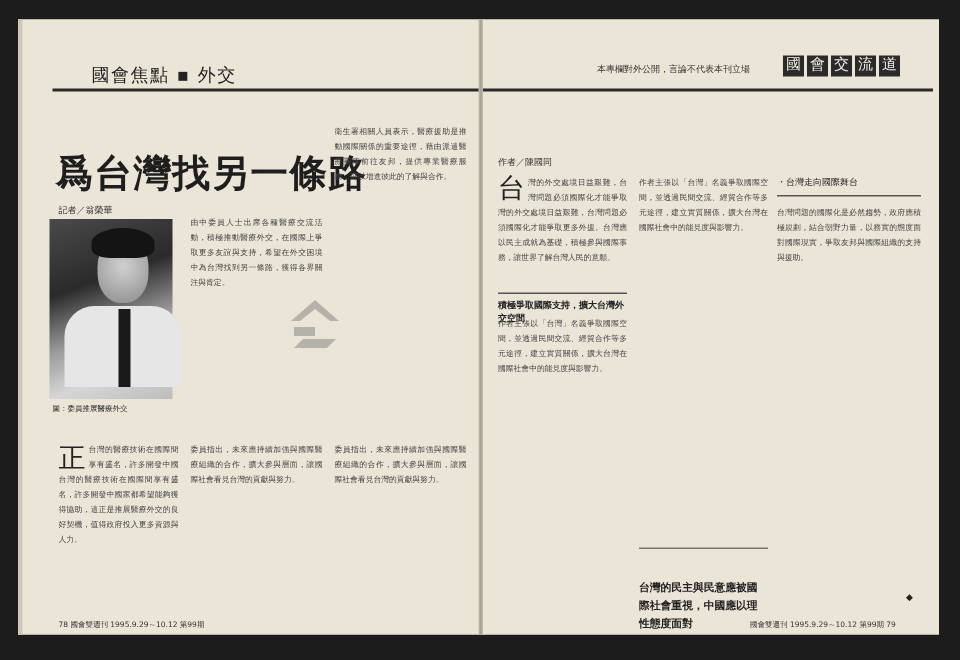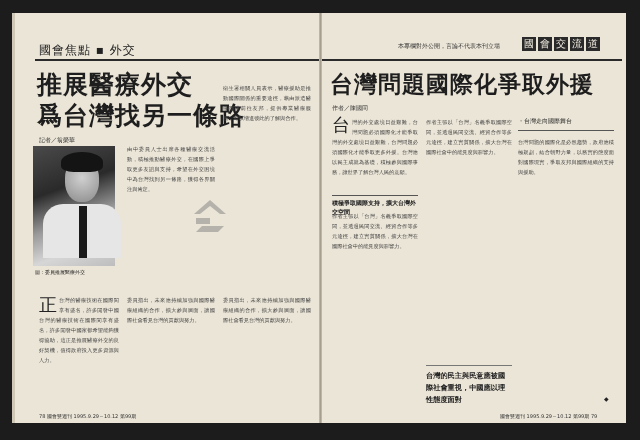--- a/index.html
+++ b/index.html
@@ -2,54 +2,53 @@
 <html><head>
 <meta charset="utf-8">
 <style>
   html,body{margin:0;padding:0;}
   body{width:640px;height:440px;background:#1c1c1c;position:relative;overflow:hidden;font-family:"DejaVu Serif",serif;}
   .spread{position:absolute;left:12px;top:13px;width:614px;height:410px;background:#e8e2d3;}
   .page{position:absolute;top:0;height:410px;background:#ebe5d7;}
   .page.left{left:0;width:308px;border-left:3px solid #cfc8b7;}
   .page.right{left:310px;width:304px;}
   .gutter{position:absolute;left:307px;top:0;width:3px;height:410px;background:linear-gradient(90deg,#c9c1ae,#a69f8f,#c9c1ae);}
-  .section{position:absolute;font-family:"DejaVu Sans",sans-serif;font-size:12px;color:#222;letter-spacing:1px;}
+  .section{position:absolute;font-family:"DejaVu Sans",sans-serif;font-size:12px;color:#222;letter-spacing:1px;margin-left:22px;}
   .rule{position:absolute;height:2px;background:#2a2a2a;}
   .title{position:absolute;font-family:"DejaVu Serif",serif;font-weight:bold;color:#1e1e1e;letter-spacing:1px;}
   .byline{position:absolute;font-size:6px;color:#333;font-family:"DejaVu Sans",sans-serif;}
   .col{position:absolute;font-size:5.2px;line-height:10px;color:#444;overflow:hidden;font-family:"DejaVu Sans",sans-serif;text-align:justify;word-break:break-all;}
   .photo{position:absolute;background:linear-gradient(160deg,#4a4a4a 0%,#2a2a2a 35%,#9a9a9a 60%,#d6d6d6 80%,#bdbdbd 100%);}
   .photo .face{position:absolute;left:32px;top:12px;width:34px;height:44px;border-radius:45%;background:radial-gradient(circle at 50% 45%,#d0d0d0,#8a8a8a);}
   .photo .hair{position:absolute;left:28px;top:6px;width:42px;height:20px;border-radius:50% 50% 30% 30%;background:#141414;}
   .photo .shirt{position:absolute;left:10px;top:58px;width:78px;height:54px;background:#e6e6e6;border-radius:20px 20px 0 0;}
   .photo .tie{position:absolute;left:46px;top:60px;width:8px;height:52px;background:#1a1a1a;}
   .caption{position:absolute;font-size:5px;color:#222;font-family:"DejaVu Sans",sans-serif;}
   .dropcap{position:absolute;font-size:18px;color:#222;font-family:"DejaVu Serif",serif;}
   .subhead{position:absolute;font-size:6px;font-weight:bold;color:#222;font-family:"DejaVu Sans",sans-serif;border-top:1px solid #555;padding-top:3px;}
-  .pullquote{position:absolute;font-size:7.2px;line-height:12px;font-weight:bold;color:#222;font-family:Liberation Serif, serif;border-top:1px solid #777;padding-top:4px;}
+  .pullquote{position:absolute;font-size:7.2px;line-height:12px;font-weight:bold;color:#222;font-family:Liberation Serif, serif;border-top:1px solid #777;padding-top:20px;}
   .footer{position:absolute;font-size:5px;color:#333;font-family:"DejaVu Sans",sans-serif;}
   .tagline{position:absolute;font-size:6px;color:#333;font-family:"DejaVu Sans",sans-serif;}
   .badge{position:absolute;display:flex;gap:2px;}
   .badge span{display:inline-block;width:14px;height:14px;background:#2a2a2a;color:#f0ece0;font-size:10px;line-height:14px;text-align:center;font-family:"DejaVu Sans",sans-serif;}
   .end{position:absolute;font-size:6px;color:#222;}
   .watermark{position:absolute;left:192px;top:196px;width:260px;height:46px;opacity:.55;pointer-events:none;}
   .wm-logo{position:absolute;left:0;top:2px;width:36px;height:36px;}
   .wm-cn{position:absolute;left:44px;top:0;font-size:22px;font-weight:bold;color:#8b8b8b;font-family:"DejaVu Sans",sans-serif;letter-spacing:1px;}
   .wm-en{position:absolute;left:44px;top:28px;font-size:11px;color:#9a9a9a;font-family:"DejaVu Sans",sans-serif;letter-spacing:1px;}
 </style>
 </head>
 <body>
 
 <div class="spread">
 
   <div class="page left">
     <div class="section" style="left:24px;top:29px;">國會焦點 ▪ 外交</div>
     <div class="rule" style="left:20px;top:46px;width:288px;"></div>
 
-    <div class="title" style="left:22px;top:55px;font-size:25px;">推展醫療外交</div>
     <div class="title" style="left:22px;top:86px;font-size:25px;">爲台灣找另一條路</div>
     <div class="byline" style="left:24px;top:123px;">記者／翁榮華</div>
 
     <div class="photo" style="left:18px;top:133px;width:82px;height:120px;">
       <div class="shirt"></div>
       <div class="tie"></div>
       <div class="face"></div>
       <div class="hair"></div>
     </div>
     <div class="caption" style="left:20px;top:256px;">圖：委員推展醫療外交</div>
@@ -72,21 +71,20 @@
     <div class="tagline" style="left:76px;top:29px;">本專欄對外公開，言論不代表本刊立場</div>
     <div class="badge" style="left:200px;top:24px;">
       <span>國</span>
       <span>會</span>
       <span>交</span>
       <span>流</span>
       <span>道</span>
     </div>
     <div class="rule" style="left:0;top:46px;width:300px;"></div>
 
-    <div class="title" style="left:8px;top:56px;font-size:23px;">台灣問題國際化爭取外援</div>
     <div class="byline" style="left:10px;top:91px;">作者／陳國同</div>
 
     <div class="dropcap" style="left:10px;top:100px;">台</div>
     <div class="col" style="left:30px;top:104px;width:66px;height:20px;">灣的外交處境日益艱難，台灣問題必須國際化才能爭取更多外援。台灣應以民主成就為基礎，積極參與國際事務，讓世界了解台灣人民的意願。</div>
     <div class="col" style="left:10px;top:124px;width:86px;height:54px;">灣的外交處境日益艱難，台灣問題必須國際化才能爭取更多外援。台灣應以民主成就為基礎，積極參與國際事務，讓世界了解台灣人民的意願。</div>
     <div class="subhead" style="left:10px;top:182px;width:86px;">積極爭取國際支持，擴大台灣外交空間</div>
     <div class="col" style="left:10px;top:198px;width:86px;height:190px;">作者主張以「台灣」名義爭取國際空間，並透過民間交流、經貿合作等多元途徑，建立實質關係，擴大台灣在國際社會中的能見度與影響力。</div>
 
     <div class="col" style="left:104px;top:104px;width:86px;height:240px;">作者主張以「台灣」名義爭取國際空間，並透過民間交流、經貿合作等多元途徑，建立實質關係，擴大台灣在國際社會中的能見度與影響力。</div>
     <div class="pullquote" style="left:104px;top:352px;width:86px;">台灣的民主與民意應被國際社會重視，中國應以理性態度面對</div>

